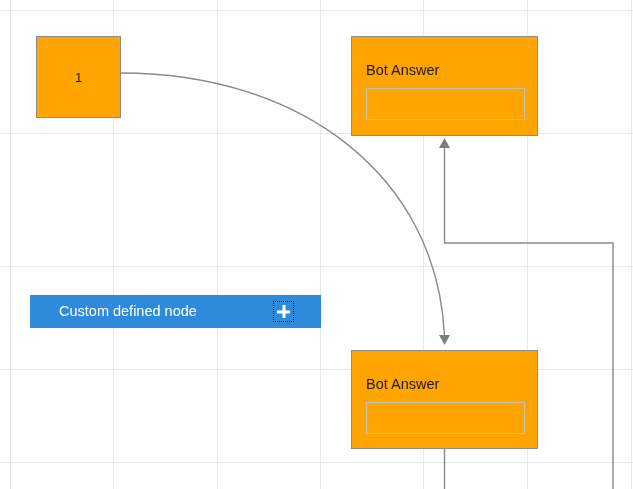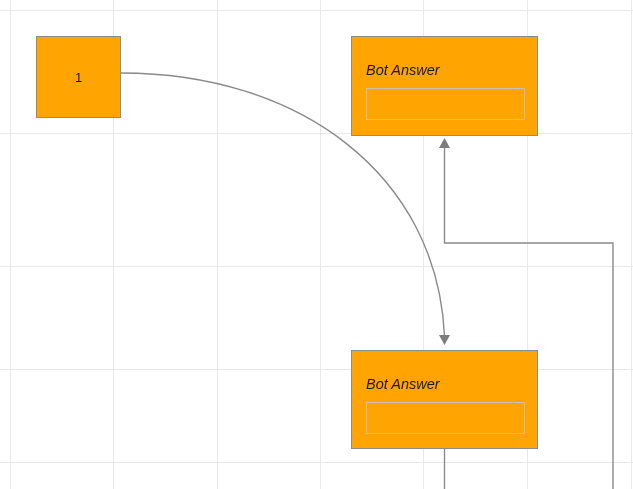--- a/index.html
+++ b/index.html
@@ -51,21 +51,20 @@
     line-height: 1;
   }
   .node-title {
     position: absolute;
     left: 14px;
     top: 26px;
     font-size: 14.5px;
     color: #1a1a1a;
     line-height: 1;
     white-space: nowrap;
-    font-style: italic;
   }
   .node-slot {
     position: absolute;
     left: 14px;
     right: 12px;
     top: 51px;
     height: 32px;
     box-sizing: border-box;
     border: 1px solid #c9c0b4;
     background: transparent;
@@ -156,14 +155,18 @@
       <div class="node" style="left: 351px; top: 36px; width: 187px; height: 100px; background: rgb(255, 164, 0); border-color: rgb(140, 140, 140);">
         <div class="node-title">Bot Answer</div>
         <div class="node-slot"></div>
       </div>
       <div class="node" style="left: 351px; top: 350px; width: 187px; height: 99px; background: rgb(255, 164, 0); border-color: rgb(140, 140, 140);">
         <div class="node-title">Bot Answer</div>
         <div class="node-slot"></div>
       </div>
     </div>
 
+  <div id="palette-bar">
+    <span class="palette-label">Custom defined node</span>
+    <span class="add-icon-box"></span>
+  </div>
 
 </div>
 
 </body></html>

